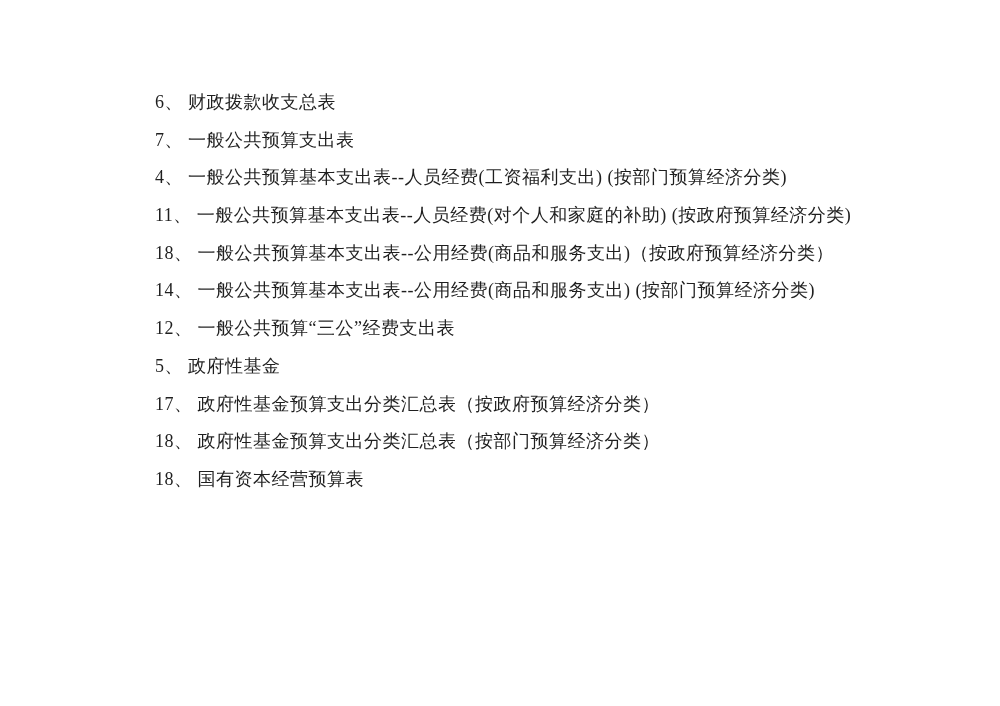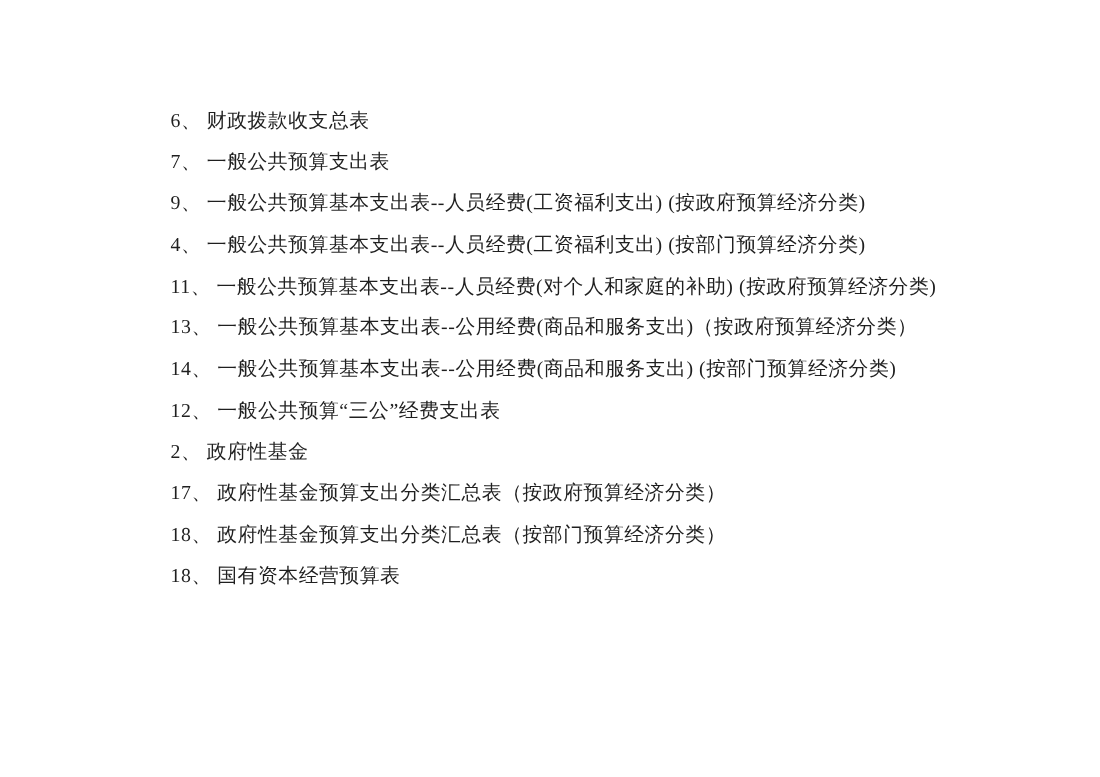--- a/index.html
+++ b/index.html
@@ -19,60 +19,57 @@
     position: absolute;
     top: 90px;
     left: 155px;
     right: 40px;
     display: flex;
     flex-direction: column;
   }
   .doc-line {
     height: 37.7px;
     display: flex;
-    align-items: center;
+    align-items: flex-start;
     white-space: nowrap;
   }
   .doc-line span {
     font-size: 18px;
     color: #1f1f1f;
     letter-spacing: 0.5px;
   }
 </style>
 </head>
 <body>
 
 <div class="page">
   <div class="doc-list">
     <div class="doc-line">
         <span>6、 财政拨款收支总表</span>
       </div>
     <div class="doc-line">
         <span>7、 一般公共预算支出表</span>
       </div>
     <div class="doc-line">
-        <span>9、 一般公共预算基本支出表--人员经费(工资福利支出) (按政府预算经济分类)</span>
-      </div>
-    <div class="doc-line">
         <span>4、 一般公共预算基本支出表--人员经费(工资福利支出) (按部门预算经济分类)</span>
       </div>
     <div class="doc-line">
         <span>11、 一般公共预算基本支出表--人员经费(对个人和家庭的补助) (按政府预算经济分类)</span>
       </div>
     <div class="doc-line">
-        <span>13、 一般公共预算基本支出表--公用经费(商品和服务支出)（按政府预算经济分类）</span>
+        <span>18、 一般公共预算基本支出表--公用经费(商品和服务支出)（按政府预算经济分类）</span>
       </div>
     <div class="doc-line">
         <span>14、 一般公共预算基本支出表--公用经费(商品和服务支出) (按部门预算经济分类)</span>
       </div>
     <div class="doc-line">
         <span>12、 一般公共预算“三公”经费支出表</span>
       </div>
     <div class="doc-line">
-        <span>2、 政府性基金</span>
+        <span>5、 政府性基金</span>
       </div>
     <div class="doc-line">
         <span>17、 政府性基金预算支出分类汇总表（按政府预算经济分类）</span>
       </div>
     <div class="doc-line">
         <span>18、 政府性基金预算支出分类汇总表（按部门预算经济分类）</span>
       </div>
     <div class="doc-line">
         <span>18、 国有资本经营预算表</span>
       </div>

